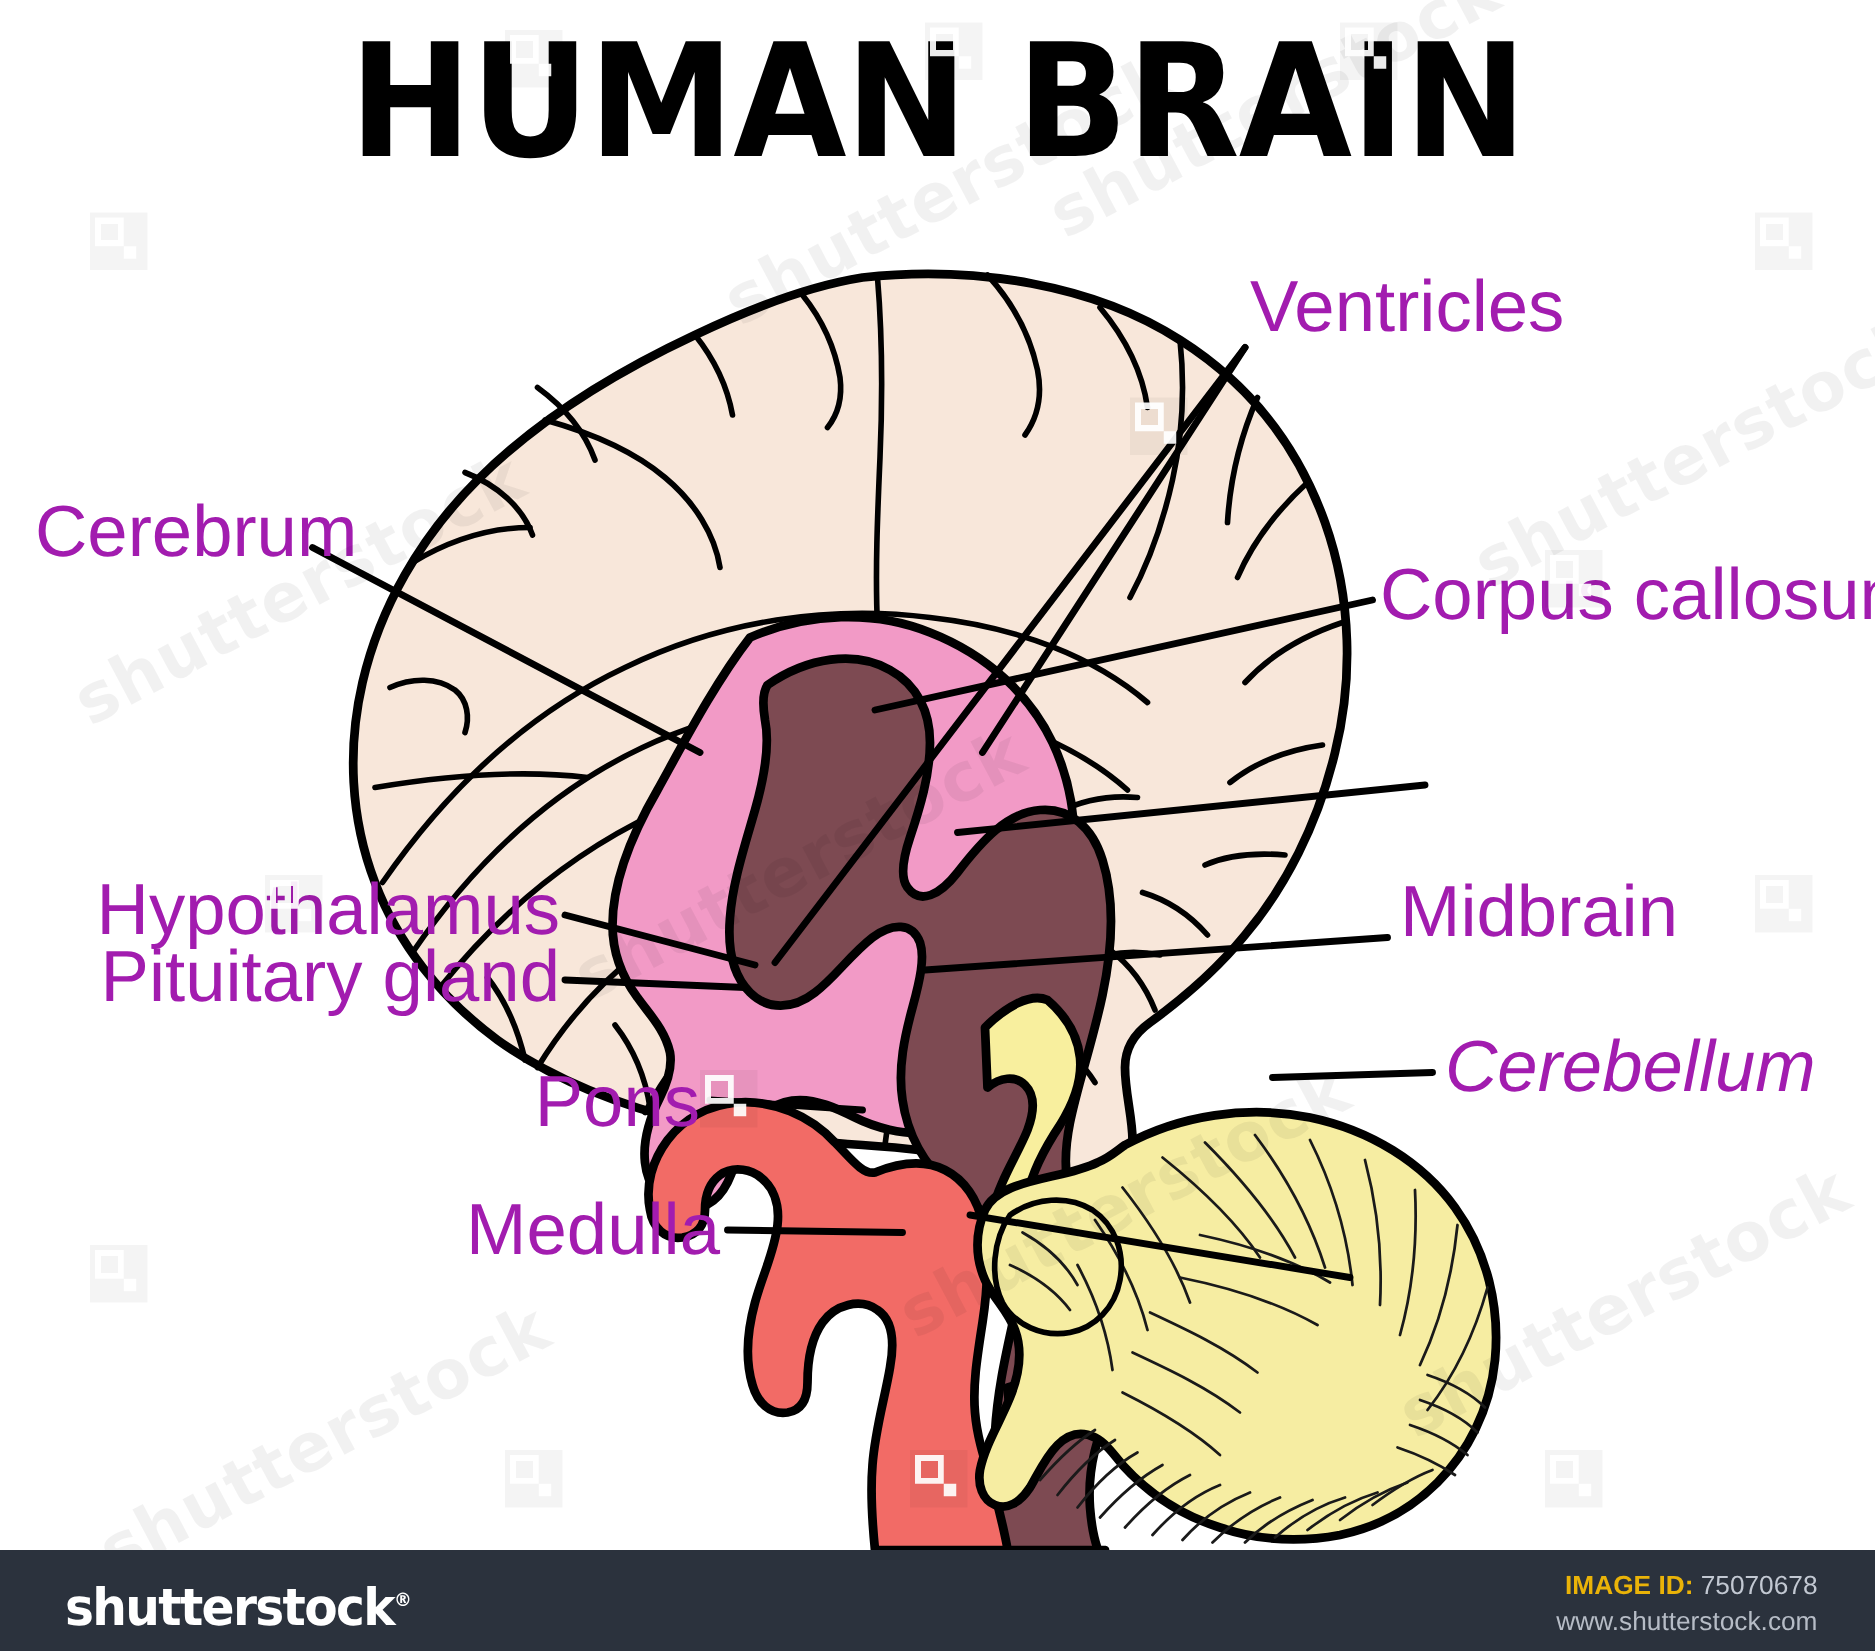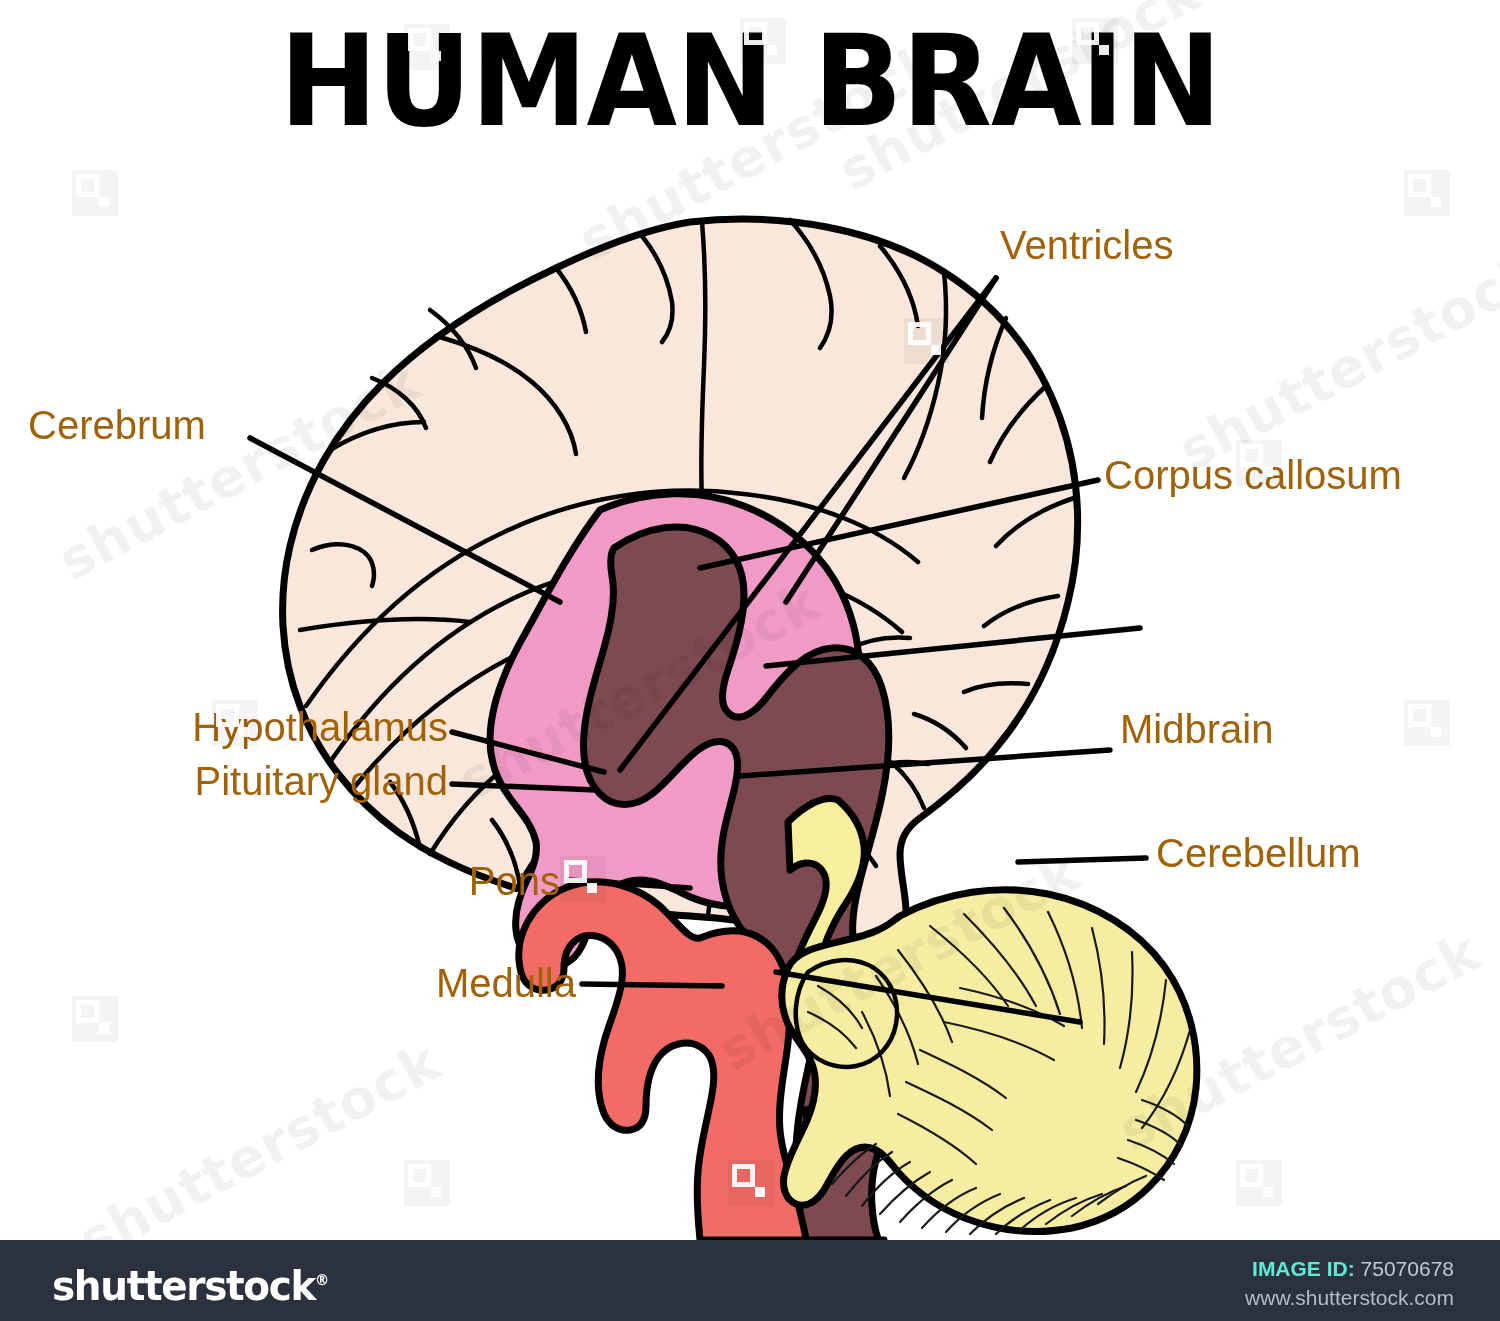--- a/index.html
+++ b/index.html
@@ -46,23 +46,23 @@
     height: 1090px;
   }
   #figure svg {
     display: block;
     width: 1500px;
     height: 1090px;
   }
   .lbl {
     position: absolute;
     font-family: "Liberation Sans", sans-serif;
-    font-size: 40px;
+    font-size: 58px;
     line-height: 47px;
-    color: #a16207;
+    color: #a21caf;
     white-space: nowrap;
   }
   .lbl.r { text-align: right; }
 
   
   #wm {
     position: absolute;
     left: 0; top: 0;
     width: 1500px;
     height: 1240px;
@@ -133,21 +133,21 @@
     top: 16px;
     text-align: right;
     font-family: "Liberation Sans", sans-serif;
     font-size: 21px;
     line-height: 25px;
     color: #c2c8d2;
     white-space: nowrap;
   }
   #imgid .k {
     font-weight: 700;
-    color: #5eead4;
+    color: #eab308;
   }
   #url {
     position: absolute;
     right: 46px;
     top: 45px;
     text-align: center;
     font-family: "Liberation Sans", sans-serif;
     font-size: 21px;
     line-height: 25px;
     color: #b6bcc6;
@@ -457,21 +457,21 @@
 
   <div class="lbl" style="left:1104px; top:452px;">Corpus callosum</div>
 
 
   <div class="lbl r" style="left:0px; width:448px; top:704px;">Hypothalamus</div>
 
   <div class="lbl r" style="left:0px; width:448px; top:758px;">Pituitary gland</div>
 
   <div class="lbl" style="left:1120px; top:706px;">Midbrain</div>
 
-  <div class="lbl" style="left:1156px; top:830px;">Cerebellum</div>
+  <div class="lbl" style="left:1156px; top:830px;font-style:italic;">Cerebellum</div>
 
   <div class="lbl r" style="left:0px; width:560px; top:858px;">Pons</div>
 
   <div class="lbl r" style="left:0px; width:576px; top:960px;">Medulla</div>
 
 
   <div id="wm">
     <div class="wm-txt" style="left:40px;  top:440px;">shutterstock</div>
     <div class="wm-txt" style="left:440px; top:660px;">shutterstock</div>
     <div class="wm-txt" style="left:820px; top:50px;">shutterstock</div>

